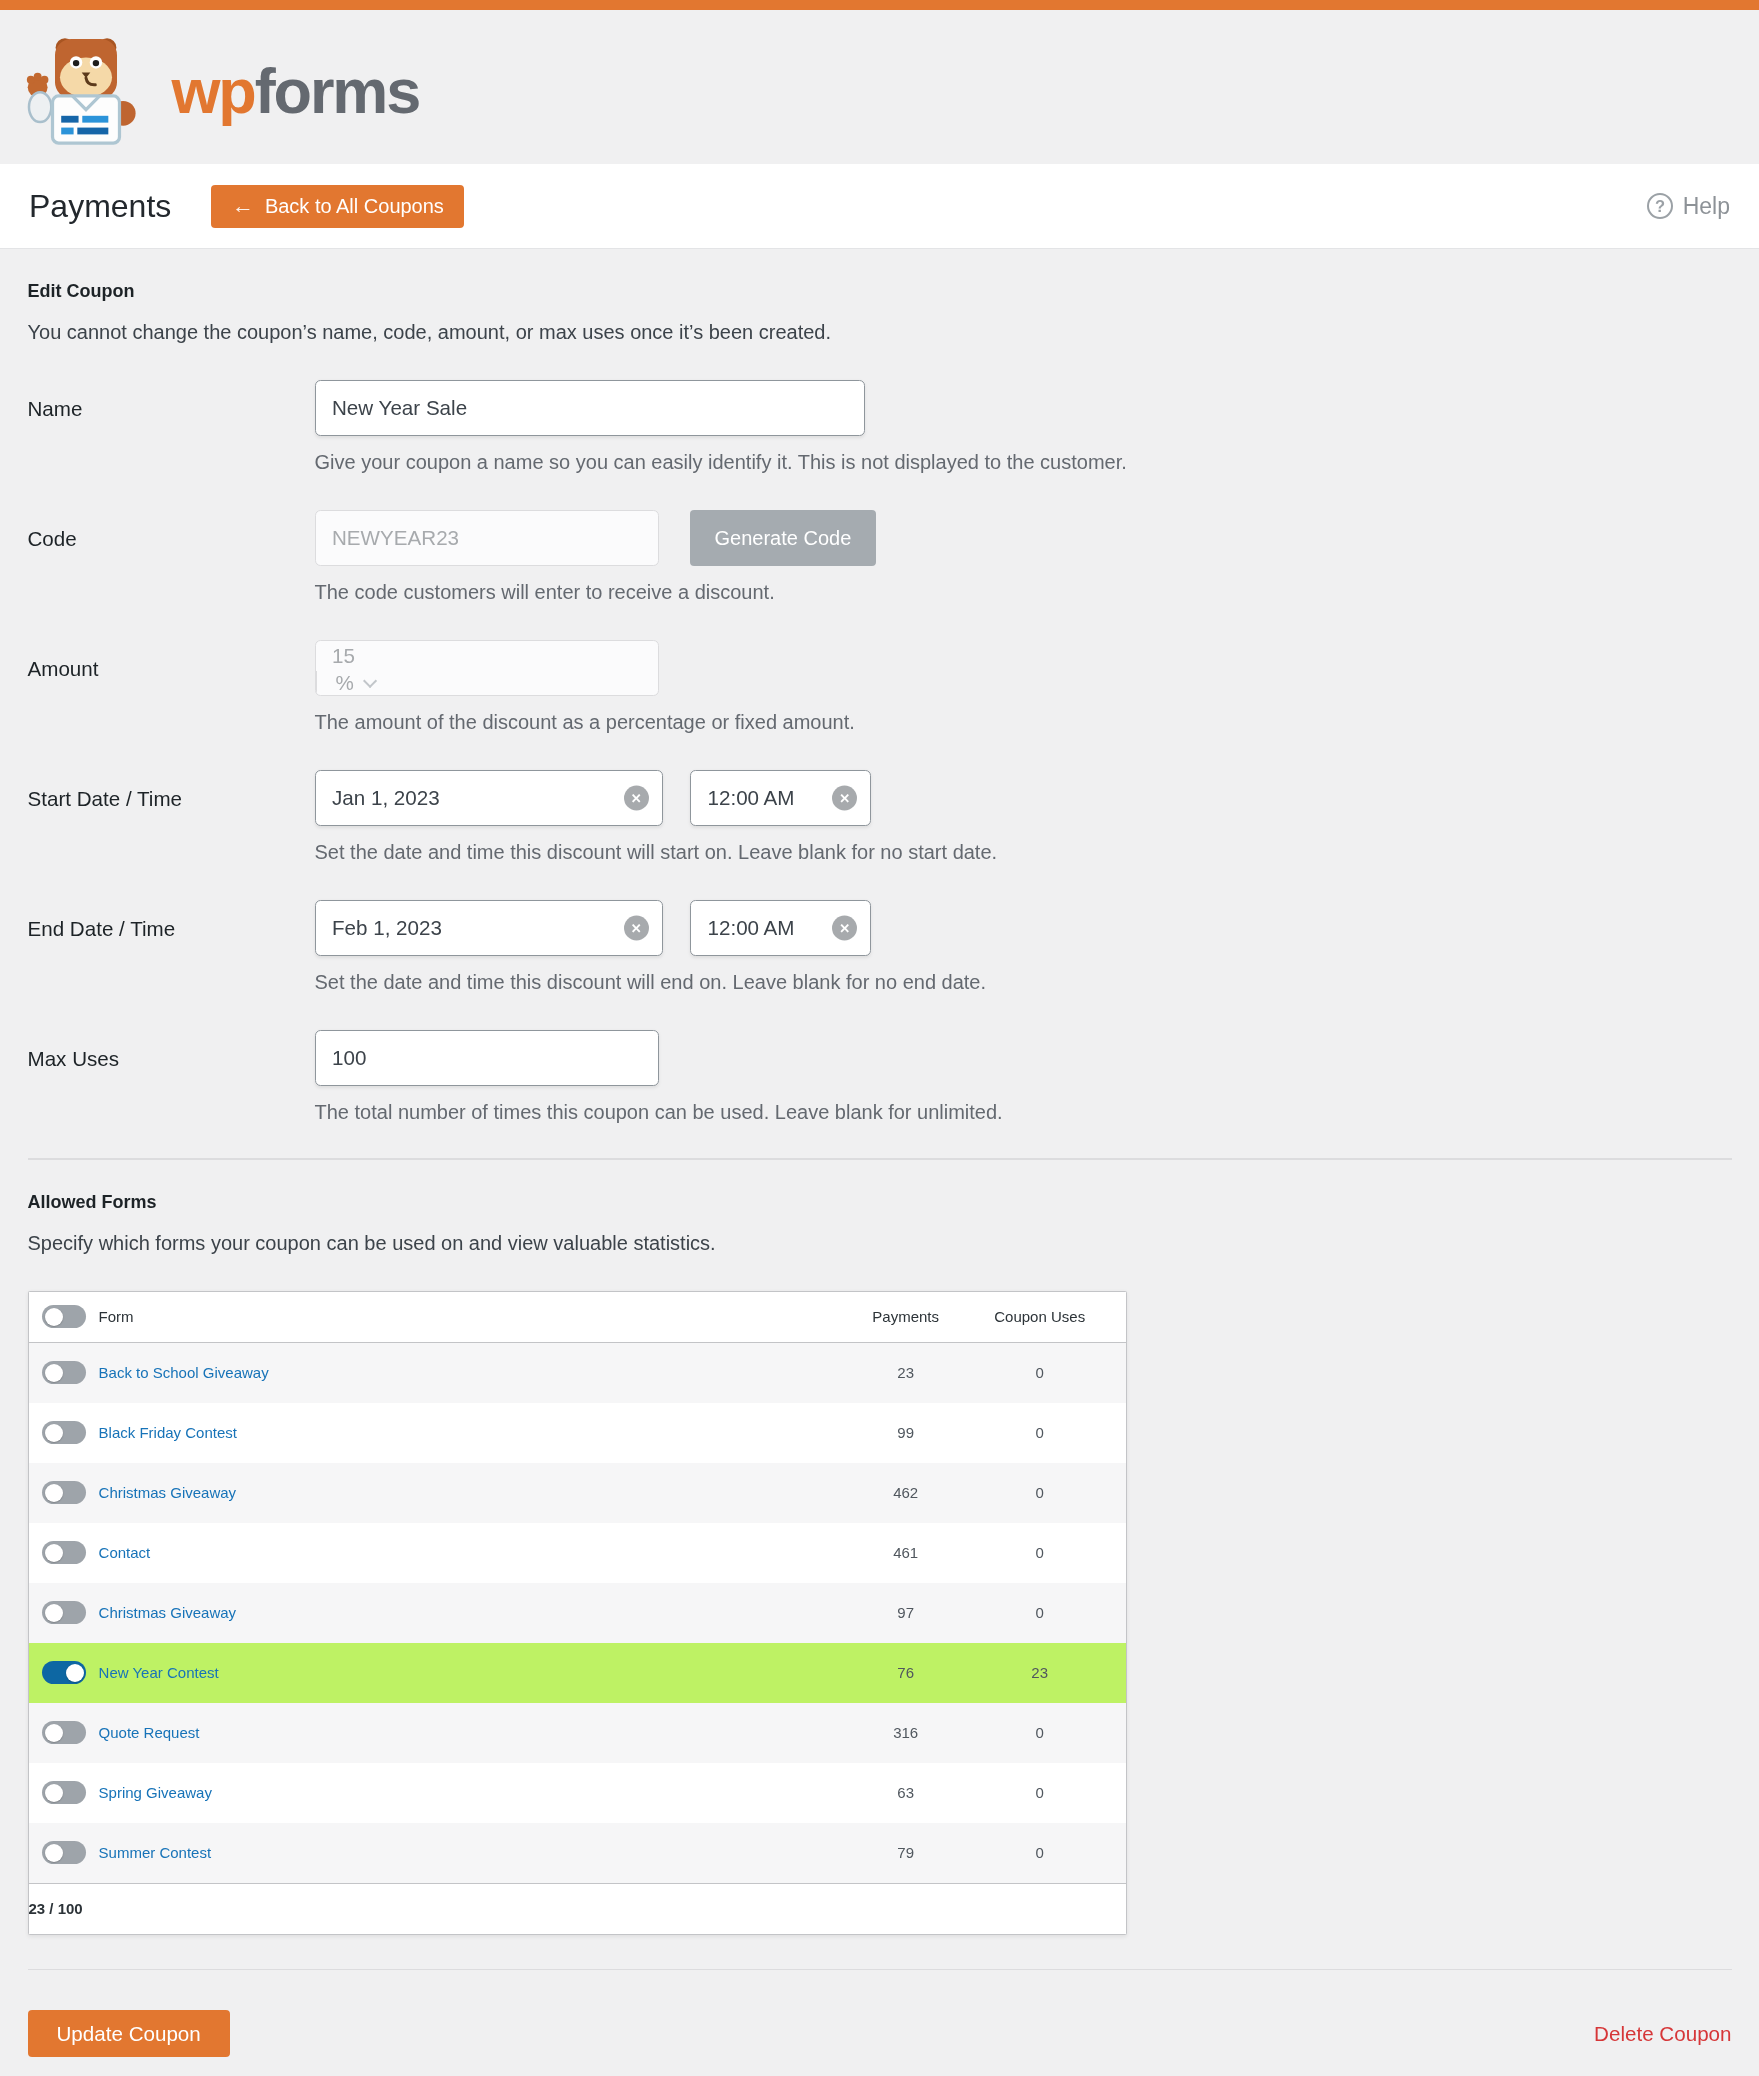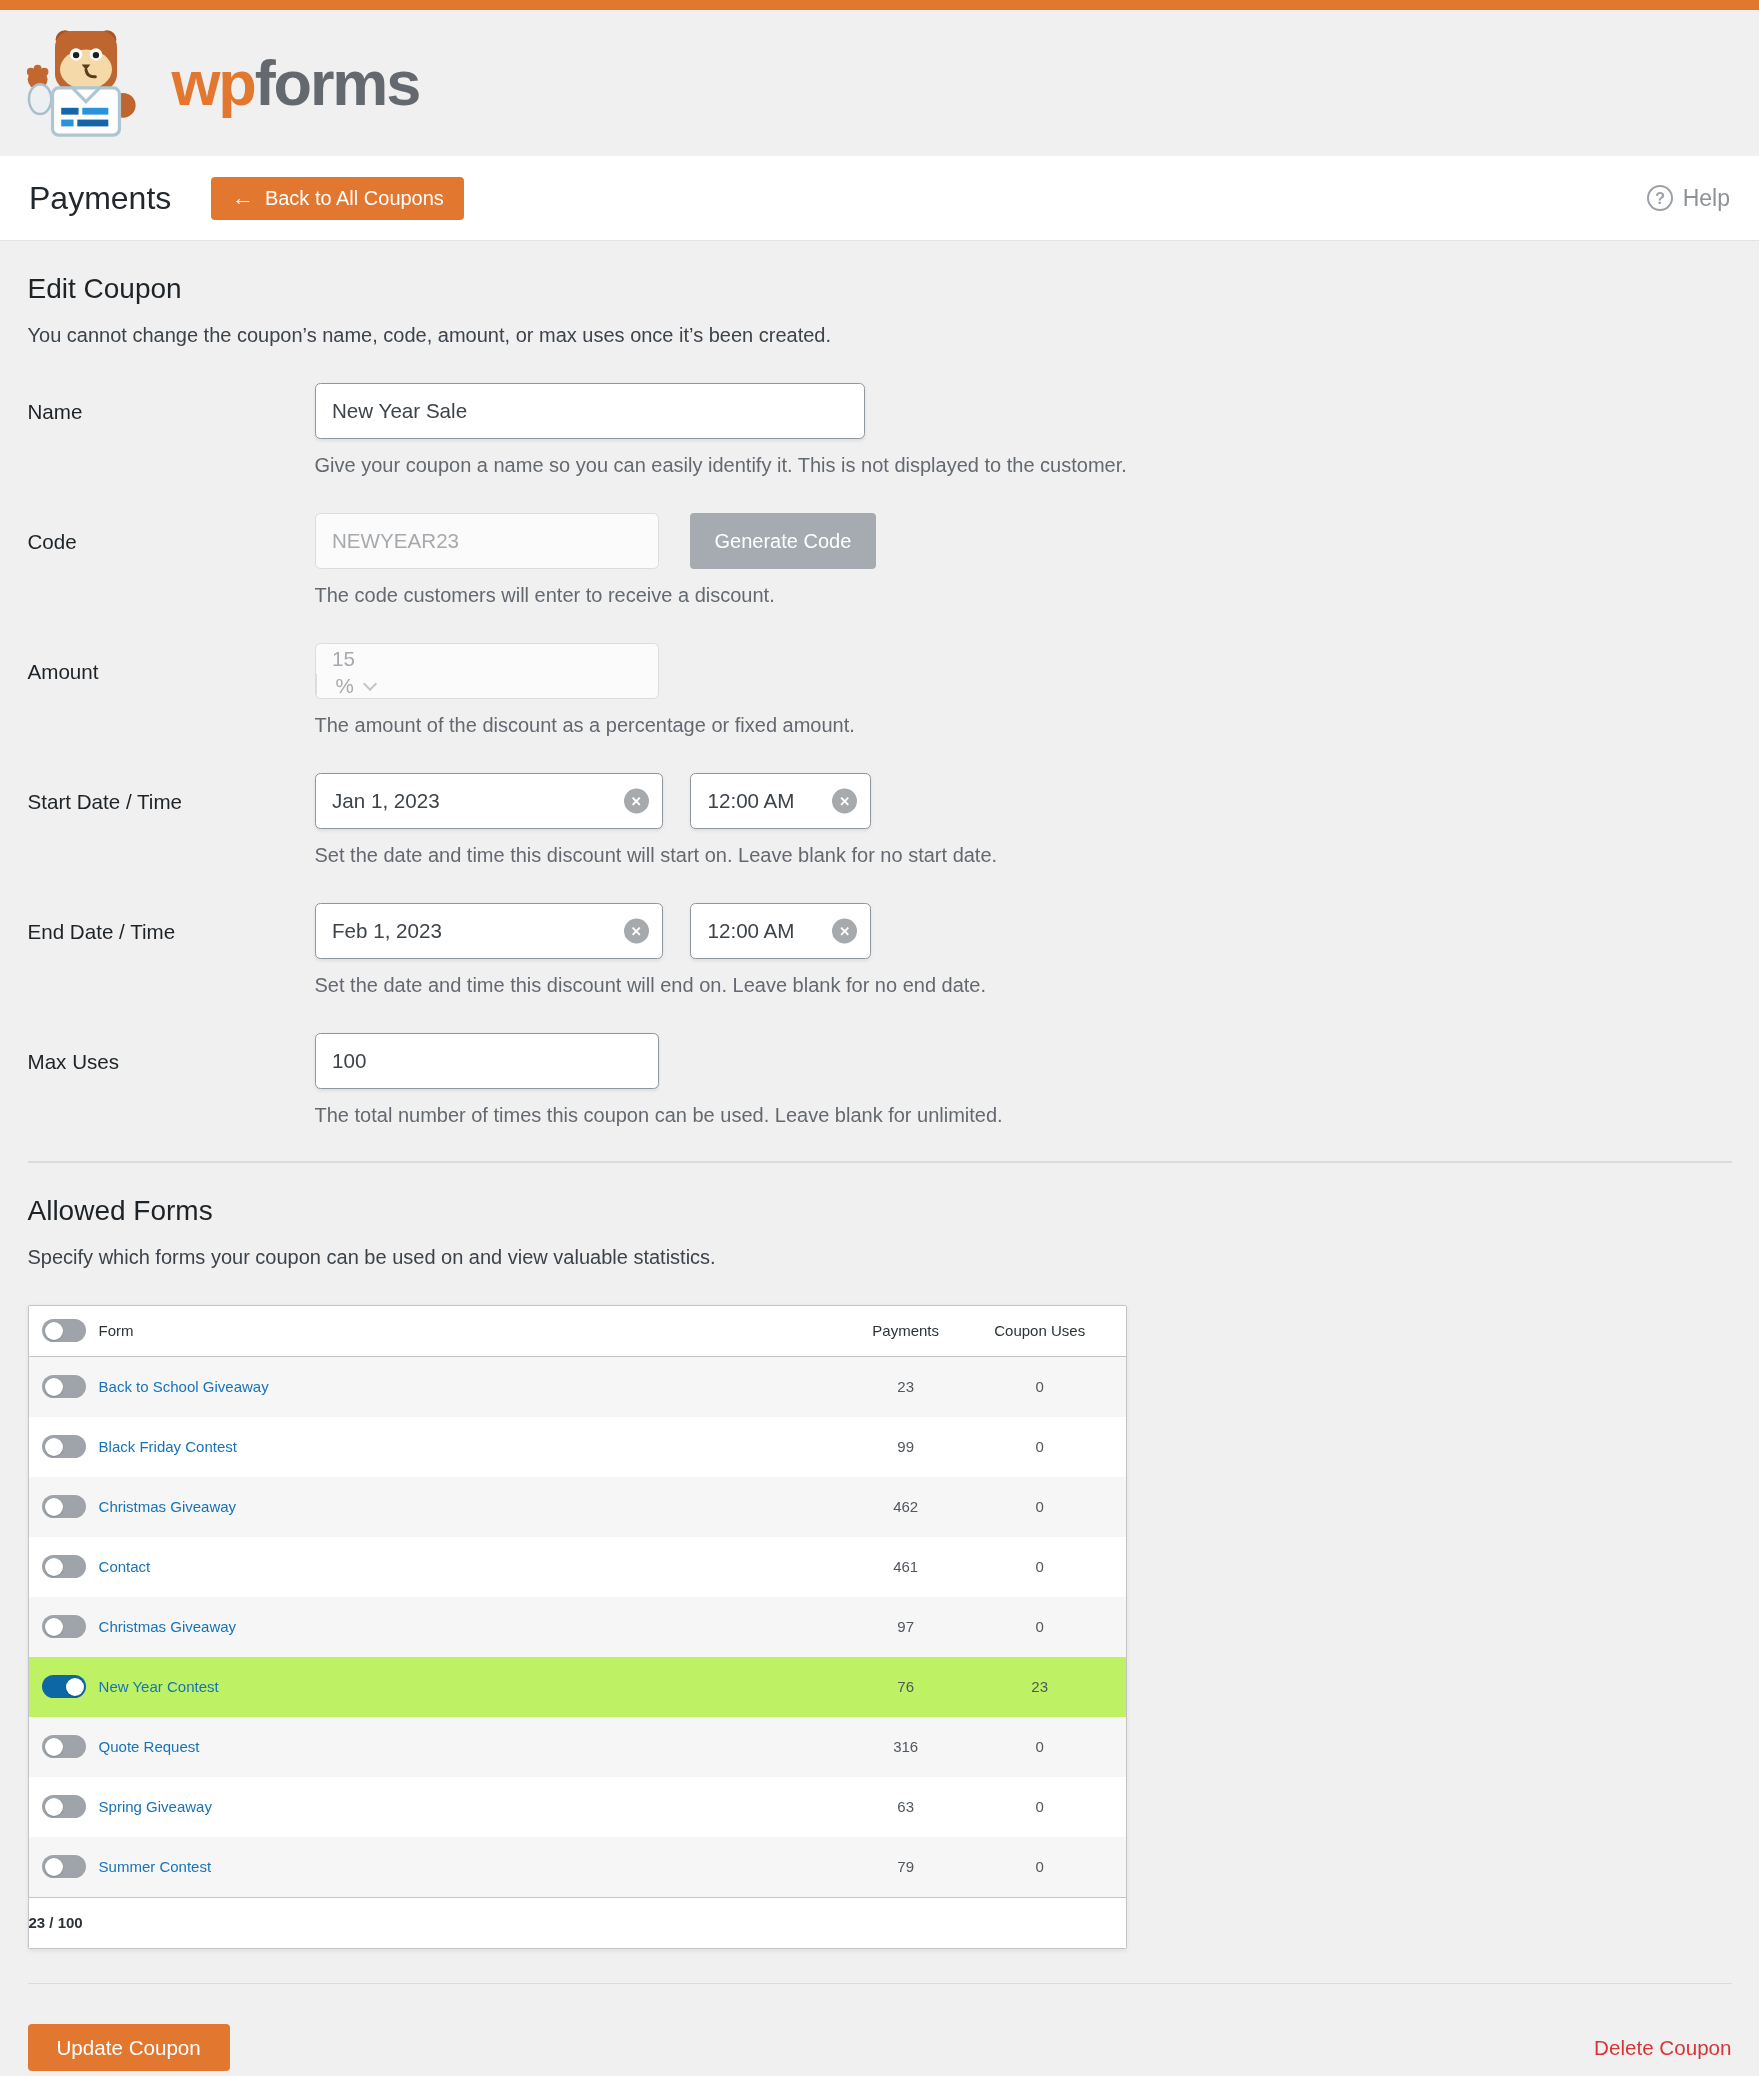--- a/index.html
+++ b/index.html
@@ -8,21 +8,21 @@
     height: 2077px;
     background: #f0f0f1;
     font-family: "Liberation Sans", sans-serif;
     color: #3c434a;
     overflow: hidden;
   }
   
   .topbar { height: 10.3px; background: #e27730; }
   .brandbar {
     height: 146px; background: #f0f0f1;
-    display: flex; align-items: center; padding-left: 24px; gap: 23.4px;
+    display: flex; align-items: center; padding-left: 24px; gap: 23.4px; margin-top: 8px;
   }
   .logo-mark { width: 124px; height: 124px; }
   .logo-text { font-size: 63px; font-weight: bold; letter-spacing: -2.1px; line-height: 1; }
   .logo-text .wp { color: #e27730; }
   .logo-text .forms { color: #646970; }
   .pagebar {
     height: 85px; background: #ffffff; display: flex; align-items: center;
     padding: 0 29px; border-bottom: 0.7px solid #e3e4e6;
   }
   .page-title { font-size: 32px; font-weight: 400; color: #23282d; }
@@ -36,21 +36,21 @@
     margin-left: auto; display: flex; align-items: center; gap: 9.6px;
     color: #8d9297; font-size: 23px; cursor: pointer;
   }
   .help-q {
     width: 26px; height: 26px; border: 2.1px solid #9ba1a6; border-radius: 50%;
     display: flex; align-items: center; justify-content: center;
     font-size: 16.5px; font-weight: bold; color: #9ba1a6;
   }
   
   .content { padding: 0 27.5px; }
-  .section-title { margin-top: 32px; font-size: 28px; font-weight: 400; color: #1d2327; }
+  .section-title { margin-top: 32px; font-size: 18px; font-weight: 700; color: #1d2327; }
   .intro { margin-top: 19px; font-size: 20px; color: #3c434a; }
   
   .field-row { display: flex; margin-top: 36px; }
   .field-label { width: 287px; font-size: 20.6px; color: #1d2327; padding-top: 16.5px; }
   .field-control {}
   .inline { display: flex; align-items: flex-start; }
   .input {
     height: 56px; border: 1.4px solid #8f969c; border-radius: 5.5px; background: #fff;
     font-family: inherit; font-size: 20.6px; color: #3c434a; padding: 0 16.5px;
     box-shadow: 0 1.4px 3.4px rgba(0,0,0,.08); outline: none;

